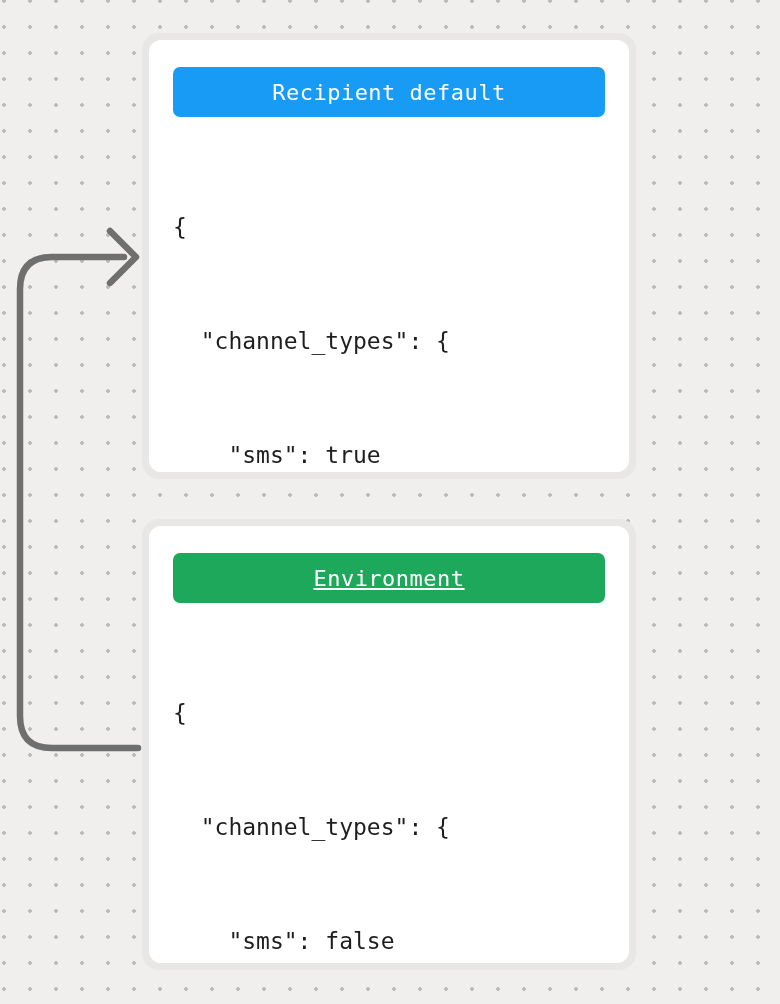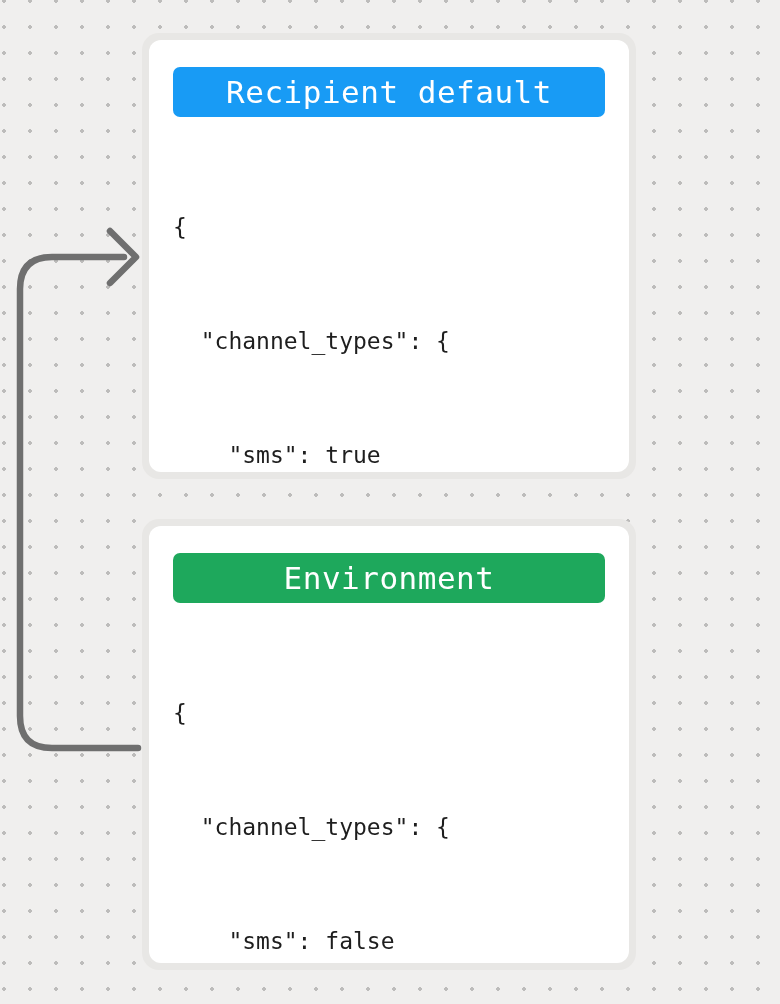--- a/index.html
+++ b/index.html
@@ -58,21 +58,21 @@
     box-sizing: border-box;
     padding: 27px 24px 22px 24px;
   }
   .card-header {
     height: 50px;
     border-radius: 7px;
     display: flex;
     align-items: center;
     justify-content: center;
     margin-bottom: 15px;
-    font-size: 31px;
+    font-size: 22px;
     letter-spacing: 0.5px;
   }
   .code-block {
     font-family: "DejaVu Sans Mono", monospace;
     font-size: 23px;
     line-height: 38px;
     color: #1e1e1e;
     white-space: pre;
   }
   .code-line {
@@ -106,21 +106,21 @@
         <div class="code-line emphasis">  "categories": {</div>
         <div class="code-line emphasis">    "collaboration": true</div>
         <div class="code-line">  }</div>
         
       </div>
     </div>
   </div>
 
   <div class="card card-bottom">
     <div class="card-inner">
-      <div class="card-header" style="background-color: rgb(30, 168, 92); color: rgb(255, 255, 255);">
+      <div class="card-header" style="background-color: rgb(30, 168, 92); color: rgb(255, 255, 255); text-decoration: underline;">
         <span>Environment</span>
       </div>
       <div class="code-block">
         <div class="code-line">{</div>
         <div class="code-line">  "channel_types": {</div>
         <div class="code-line">    "sms": false</div>
         
         
         
         

